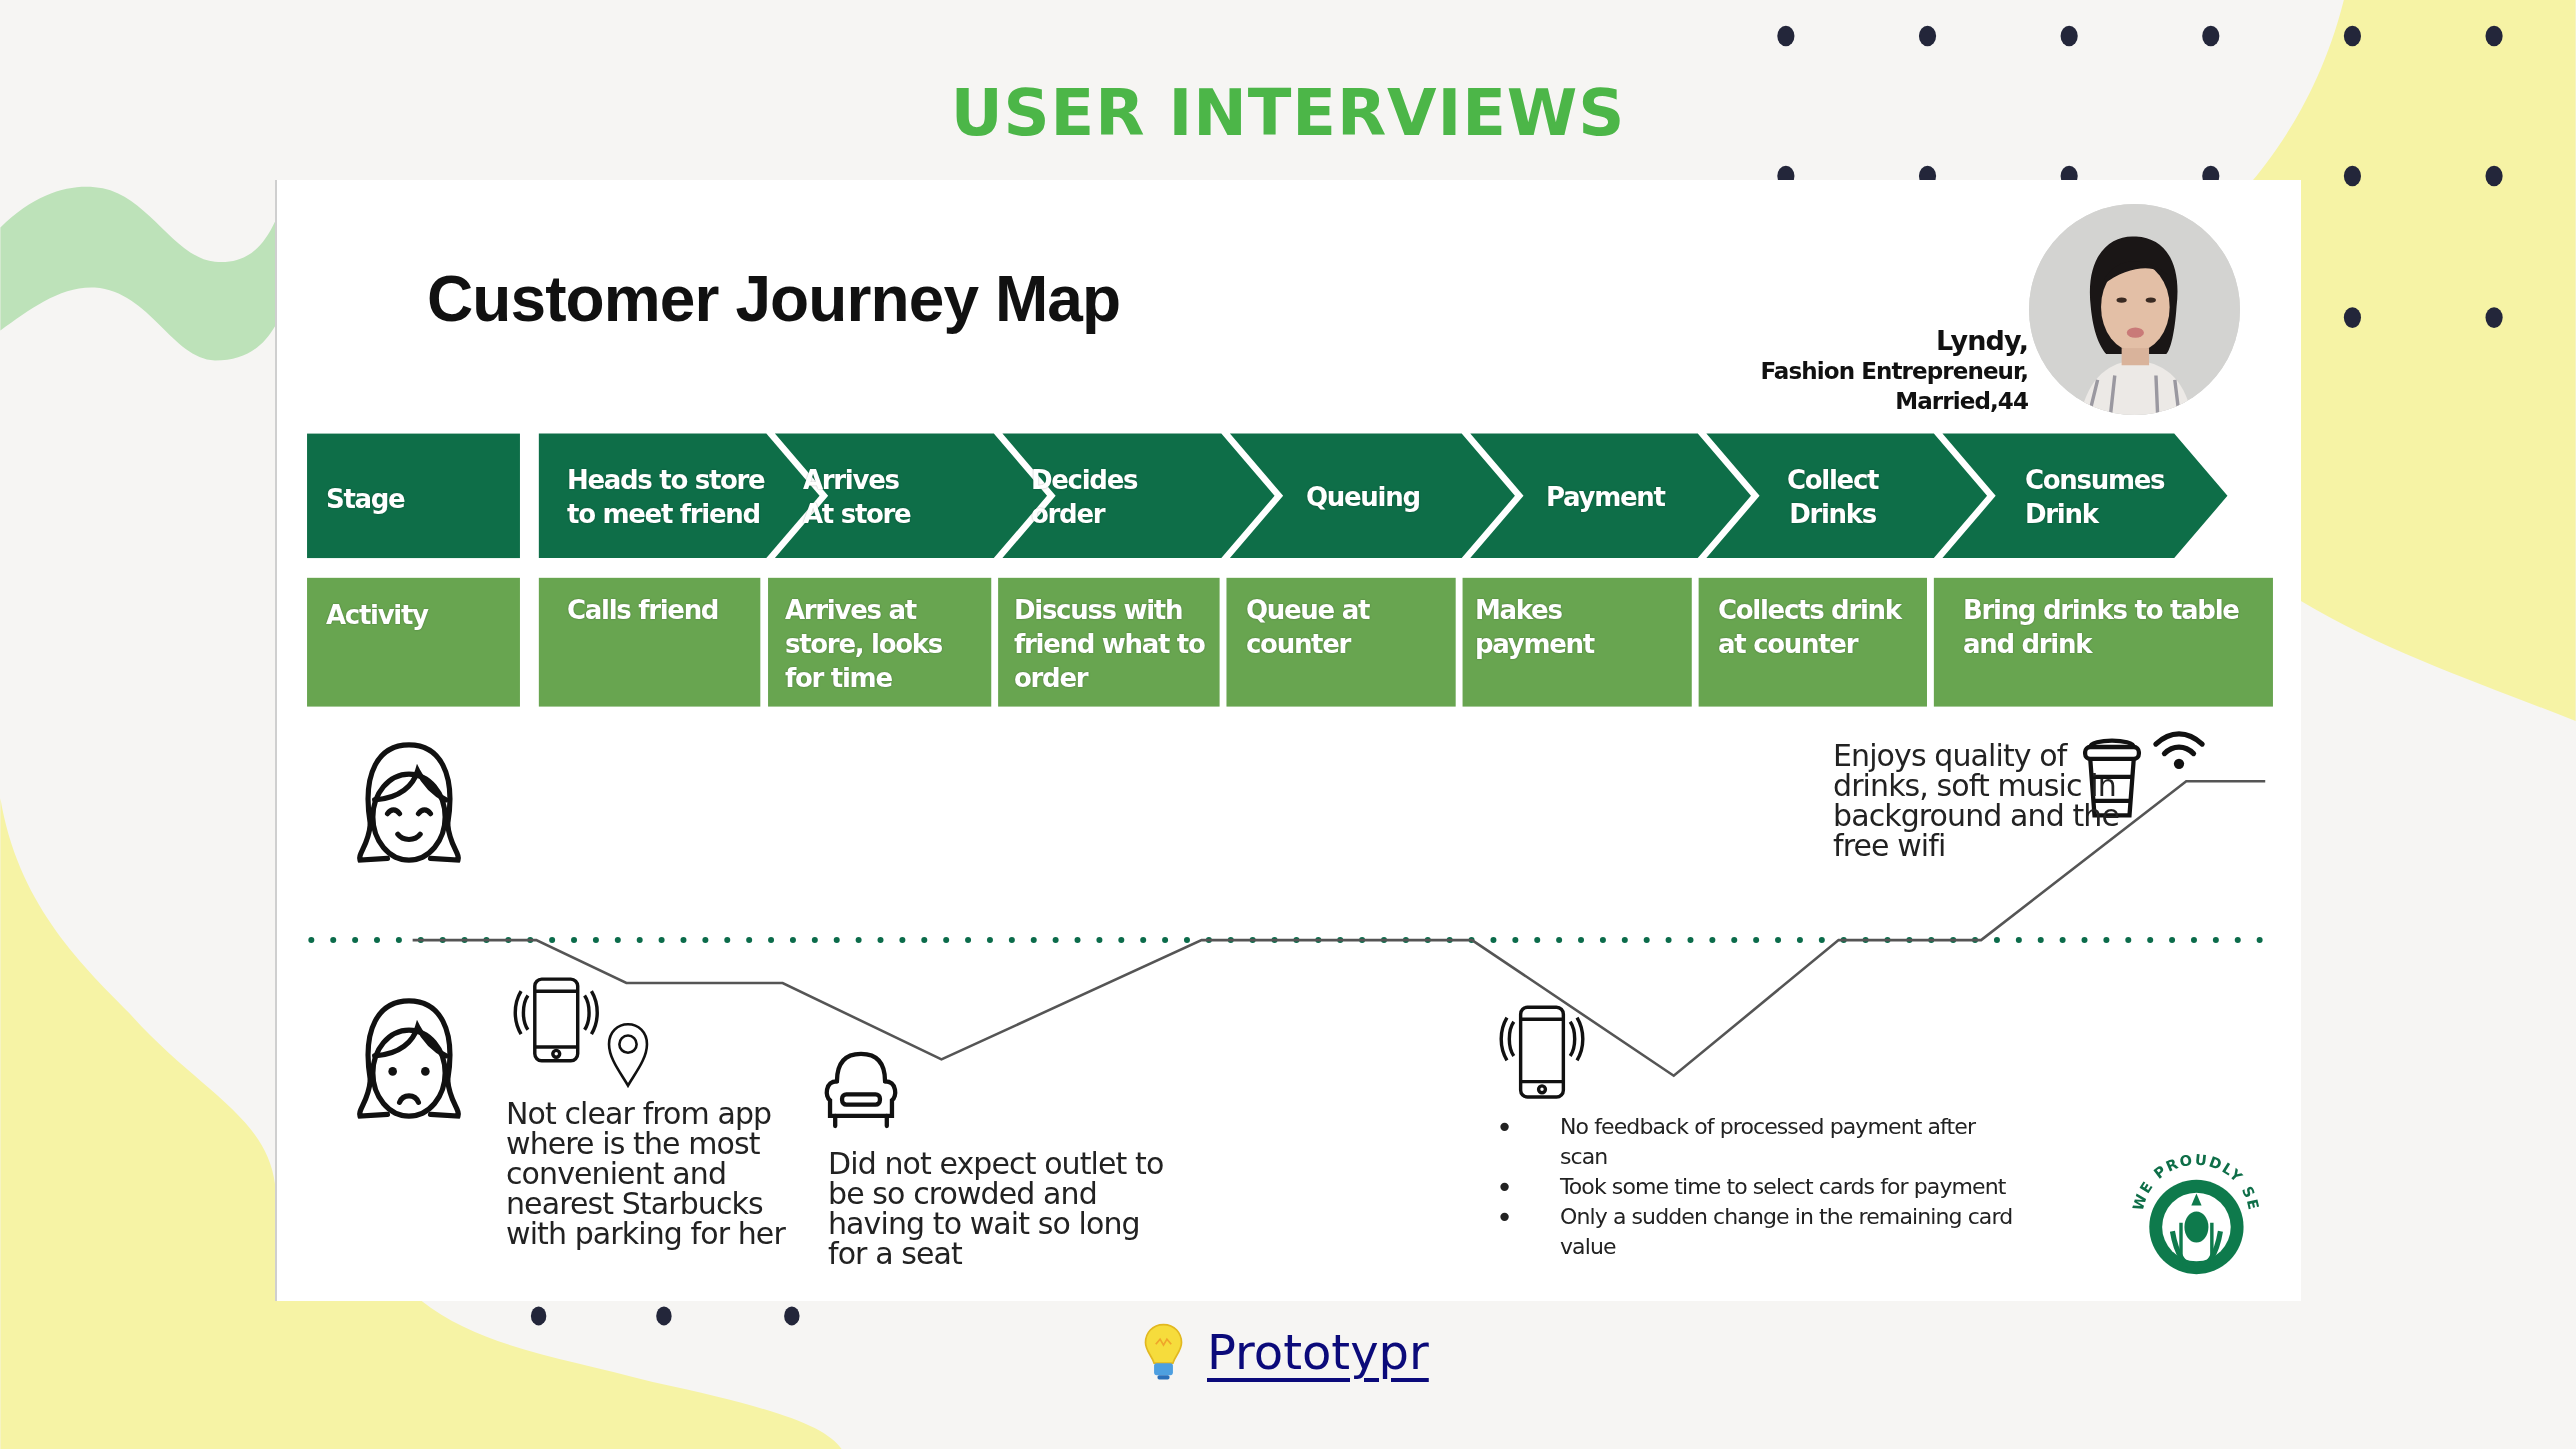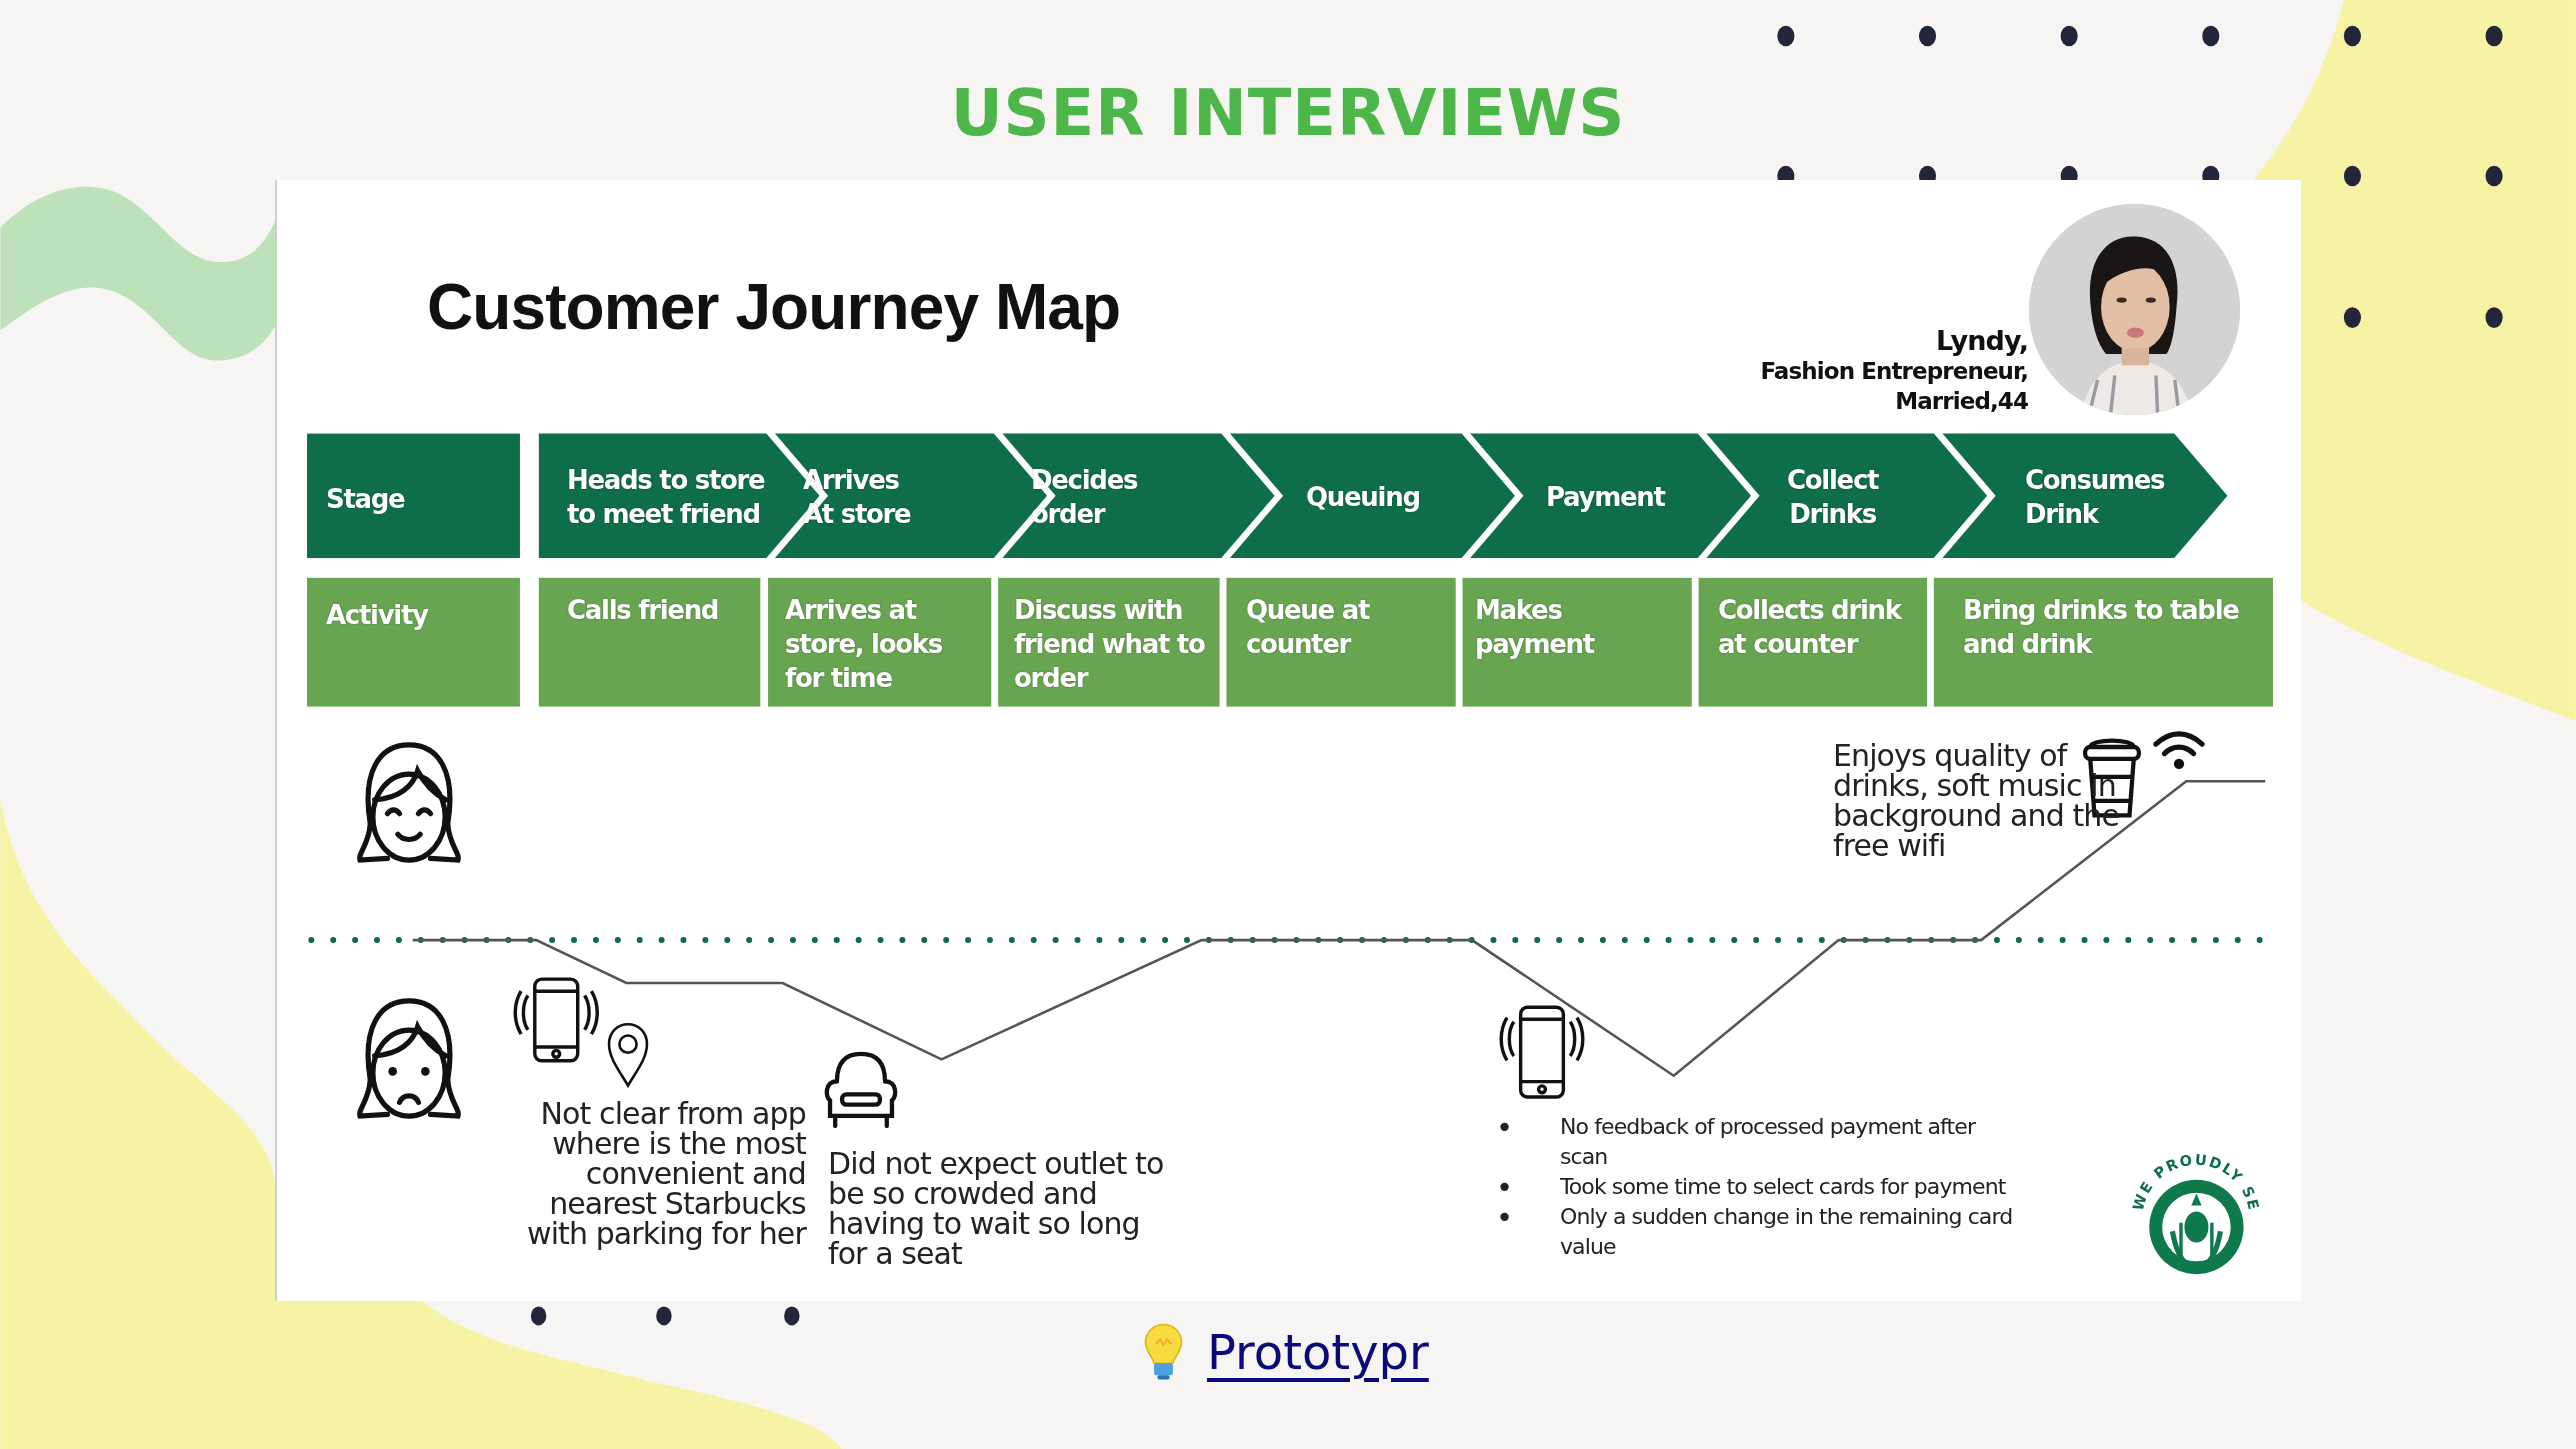--- a/index.html
+++ b/index.html
@@ -1,20 +1,20 @@
 <!DOCTYPE html>
 <html style="font-size:13.7px"><head>
 <meta charset="utf-8">
 <style>
   html, body { margin:0; padding:0; }
   body { width:2576px; height:1449px; background:#f6f5f3; position:relative; overflow:hidden; font-family:"Liberation Sans", sans-serif; }
   .bg-svg { position:absolute; left:0; top:0; width:2576px; height:1449px; }
   .page-title { position:absolute; left:0; width:2576px; top:76px; text-align:center; font-family:"DejaVu Sans", sans-serif; font-weight:bold; font-size:64px; letter-spacing:0.9px; }
   .card { position:absolute; left:275px; top:180px; width:2026px; height:1121px; background:#ffffff; border-left:2.6px solid #cfcfcf; box-sizing:border-box; }
-  .card-title { position:absolute; left:150px; top:82px; font-size:64px; font-weight:bold; color:#111; letter-spacing:-0.9px;margin-top:8px; }
+  .card-title { position:absolute; left:150px; top:82px; font-size:64px; font-weight:bold; color:#111; letter-spacing:-0.9px; }
   .persona-text { position:absolute; right:273px; top:146px; text-align:right; font-family:"DejaVu Sans", sans-serif; font-weight:bold; font-size:23px; line-height:30px; color:#111; letter-spacing:-0.9px; }
   .persona-text .name { font-size:27px; }
   .avatar { position:absolute; left:1752px; top:24px; width:211px; height:211px; border-radius:50%; overflow:hidden; background:#d6d6d4; }
   .abs { position:absolute; }
   .cell-text { position:absolute; color:#fff; font-family:"DejaVu Sans", sans-serif; font-weight:bold; font-size:26px; line-height:34px; letter-spacing:-1.3px; text-shadow:0 0 1.7px rgba(0,0,0,.35); white-space:nowrap; }
   .journey-svg { position:absolute; left:0; top:0; width:2026px; height:1121px; }
   .note { position:absolute; font-family:"DejaVu Sans", sans-serif; font-size:30px; line-height:30px; color:#222; letter-spacing:-0.9px; white-space:nowrap; }
   .bullets { position:absolute; left:1219px; top:932px; font-family:"DejaVu Sans", sans-serif; font-size:22px; line-height:30px; color:#222; letter-spacing:-0.9px; list-style:none; margin:0; padding:0; width:532px; }
   .bullets li { position:relative; padding-left:64px; }
   .bullets li::before { content:"•"; position:absolute; left:0; top:0; font-size:29px; }
@@ -328,21 +328,21 @@
     </g>
     <circle cx="35" cy="45" r="6" fill="#111"></circle>
   </svg>
 
   <div class="note" style="left:1556px;top:561px;">
     <div>Enjoys quality of</div>
     <div>drinks, soft music in</div>
     <div>background and  the</div>
     <div>free wifi</div>
   </div>
-  <div class="note" style="left:250px;top:919px;text-align:right;">
+  <div class="note" style="left:229px;top:919px;">
     <div>Not clear from app</div>
     <div>where is the most</div>
     <div>convenient and</div>
     <div>nearest Starbucks</div>
     <div>with parking for her</div>
   </div>
   <div class="note" style="left:551px;top:969px;">
     <div>Did not expect outlet to</div>
     <div>be so crowded and</div>
     <div>having to wait so long</div>

